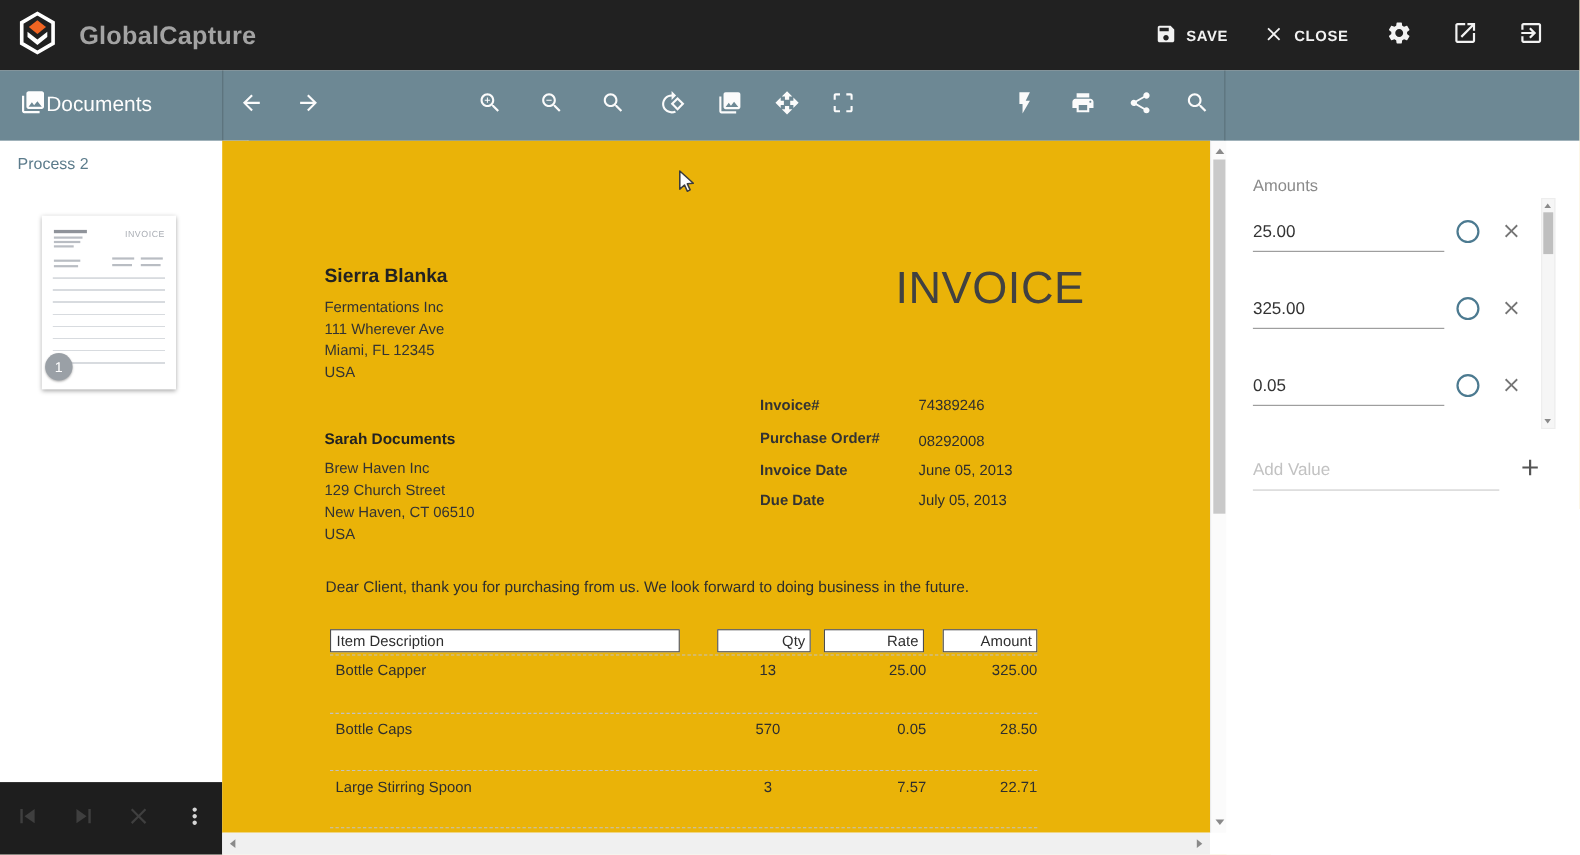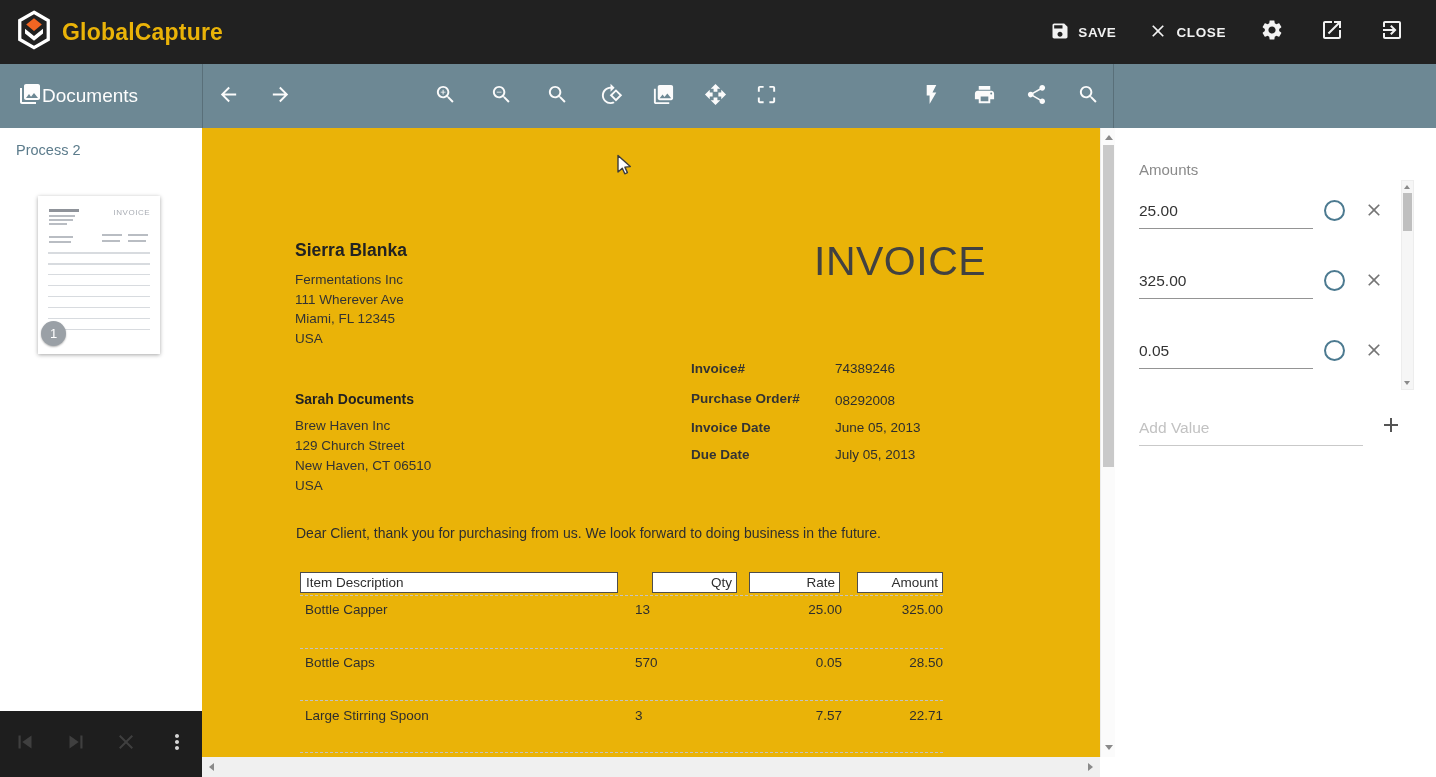--- a/index.html
+++ b/index.html
@@ -4,21 +4,21 @@
 <style>
   * { margin:0; padding:0; box-sizing:border-box; }
   html,body { width:1436px; height:777px; overflow:hidden; background:#fff;
     font-family:"Liberation Sans", sans-serif; }
   .stage { position:relative; width:1436px; height:777px; }
 
   
   .topbar { position:absolute; left:0; top:0; width:1436px; height:64px;
     background:#212121; display:flex; align-items:center; justify-content:space-between; }
   .brand { display:flex; align-items:center; gap:10px; padding-left:16px; }
-  .brand-title { color:#eab308; font-size:23px; font-weight:bold; letter-spacing:0.2px; }
+  .brand-title { color:#a3a3a3; font-size:23px; font-weight:bold; letter-spacing:0.2px;margin-left:10px; }
   .topbar-actions { display:flex; align-items:center; gap:8px; padding-right:18px; }
   .tb-btn { display:flex; align-items:center; gap:8px; color:#f2f2f2; font-size:13.5px;
     font-weight:bold; letter-spacing:0.6px; padding:8px 12px; cursor:pointer; }
   .tb-iconbtn { padding:8px 14px; display:flex; align-items:center; cursor:pointer; }
   .wicon { fill:#f2f2f2; }
 
   
   .toolbar { position:absolute; left:0; top:64px; width:1436px; height:64px; background:#6d8894; }
   .toolbar .divider { position:absolute; top:0; width:1px; height:64px; background:rgba(0,0,0,0.18); }
   .tool-section-label { position:absolute; top:0; height:64px; display:flex; align-items:center;
@@ -67,21 +67,21 @@
   .itable { position:absolute; left:98px; top:444px; width:643px; height:190px; font-size:13.5px; color:#2e2e2e; }
   .hbox { position:absolute; top:0; height:21px; border:1px solid #4d4d4d; line-height:19px; background:#fff; }
   .hbox.desc { left:0; width:318px; padding-left:5px; }
   .hbox.num { text-align:right; padding-right:4px; }
   .hbox.qty { left:352px; width:85px; }
   .hbox.rate { left:449px; width:91px; }
   .hbox.amt { left:557px; width:86px; }
   .dash { position:absolute; left:0; width:643px; border-top:1px dashed #c2c2c2; }
   .irow { position:absolute; left:0; width:643px; height:18px; }
   .c-desc { position:absolute; left:5px; }
-  .c-qty { position:absolute; left:335px; width:100px; text-align:left; }
+  .c-qty { position:absolute; left:348px; width:100px; text-align:center; }
   .c-rate { position:absolute; left:442px; width:100px; text-align:right; }
   .c-amt { position:absolute; left:543px; width:100px; text-align:right; }
 
   
   .vscroll { position:absolute; left:1100px; top:128px; width:15px; height:629px; background:#fbfbfb;
     border-left:1px solid #ececec; }
   .vscroll .thumbbar { position:absolute; left:2px; top:17px; width:11px; height:322px; background:#c9c9c9; }
   .tri { position:absolute; width:0; height:0; }
   .tri-up { left:4px; top:7px; border-left:4px solid transparent; border-right:4px solid transparent;
     border-bottom:5px solid #8a8a8a; }

